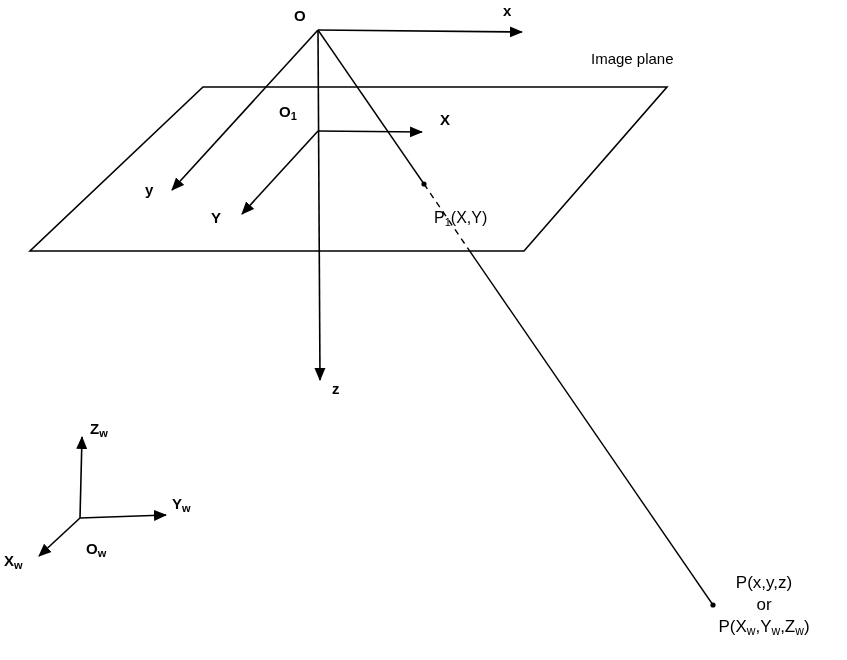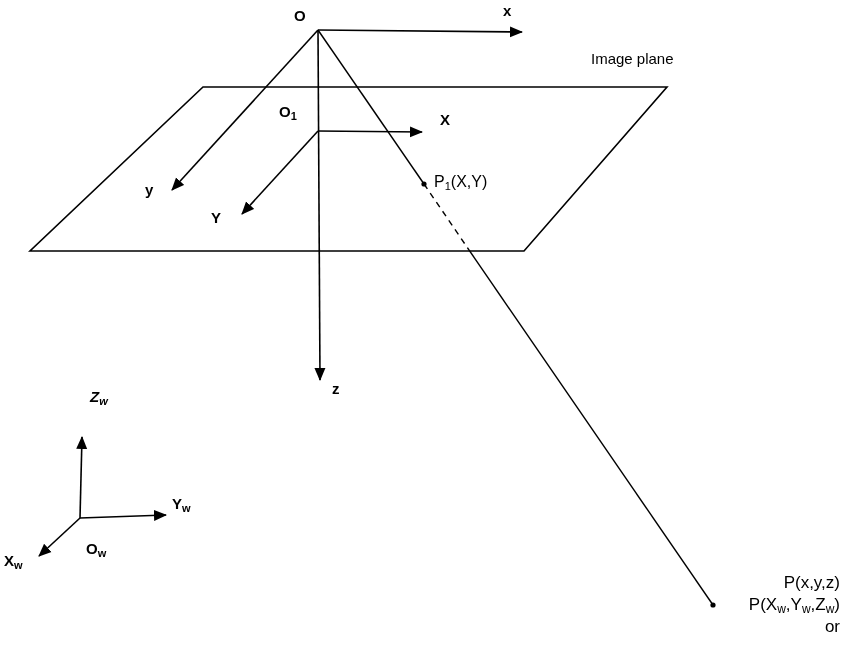--- a/index.html
+++ b/index.html
@@ -14,32 +14,32 @@
   }
   .canvas > svg { position: absolute; left: 0; top: 0; }
   .lbl {
     position: absolute;
     font-size: 15px;
     line-height: 17px;
     color: #000;
     white-space: nowrap;
   }
   .bold { font-weight: bold; }
-  .plain { font-weight: normal; font-size: 16px; }
+  .plain { font-weight: normal; font-size: 16px; margin-top: 36px; }
   .lbl sub {
     font-size: 11px;
     line-height: 0;
     vertical-align: -3px;
   }
   .pblock {
     position: absolute;
     left: 688px;
     top: 572px;
     width: 152px;
-    text-align: right;
+    text-align: center;
     font-size: 17px;
     line-height: 22px;
     font-weight: normal;
   }
   .pblock sub { font-size: 12px; line-height: 0; vertical-align: -3px; }
 </style>
 </head>
 <body>
 
 <div class="canvas">
@@ -88,27 +88,27 @@
   <span class="lbl bold" style="left:440px; top:111px;">X</span>
 
   <span class="lbl bold" style="left:145px; top:181px;">y</span>
 
   <span class="lbl bold" style="left:211px; top:209px;">Y</span>
 
   <span class="lbl bold" style="left:332px; top:380px;">z</span>
 
   <span class="lbl plain" style="left:434px; top:173px;"><span>P</span><sub>1</sub><span>(X,Y)</span></span>
 
-  <span class="lbl bold" style="left:90px; top:388px;font-style:italic;"><span>Z</span><sub>w</sub></span>
+  <span class="lbl bold" style="left:90px; top:420px;"><span>Z</span><sub>w</sub></span>
 
   <span class="lbl bold" style="left:172px; top:495px;"><span>Y</span><sub>w</sub></span>
 
   <span class="lbl bold" style="left:86px; top:540px;"><span>O</span><sub>w</sub></span>
 
   <span class="lbl bold" style="left:4px; top:552px;"><span>X</span><sub>w</sub></span>
 
   <div class="pblock">
     <div>P(x,y,z)</div>
+    <div>or</div>
     <div><span>P(X</span><sub>w</sub><span>,Y</span><sub>w</sub><span>,Z</span><sub>w</sub><span>)</span></div>
-    <div>or</div>
   </div>
 
 </div>
 
 </body></html>

